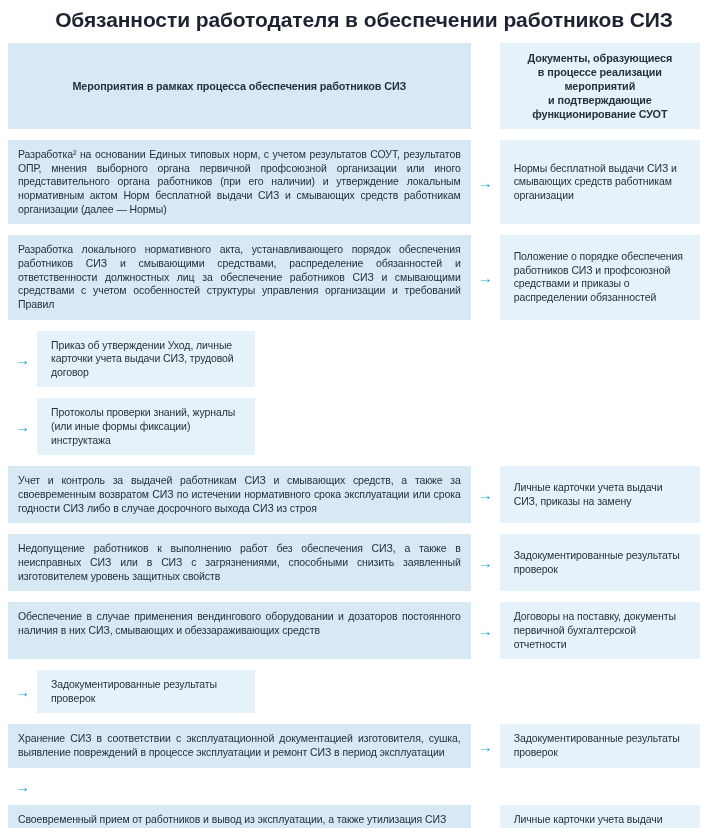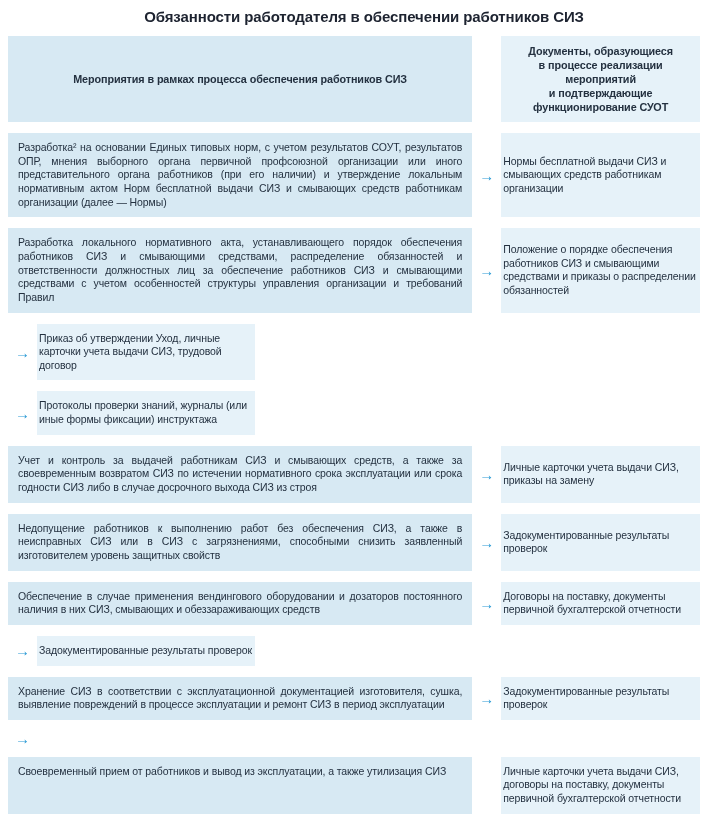--- a/index.html
+++ b/index.html
@@ -15,21 +15,21 @@
     width: 708px;
     height: 828px;
     background: #ffffff;
     overflow: hidden;
     font-family: "Liberation Sans", sans-serif;
     color: var(--text);
   }
   .page-title {
     text-align: center;
     font-weight: bold;
-    font-size: 15px;
+    font-size: 21px;
     padding-top: 8px;
     color: var(--title);
     letter-spacing: -0.1px;
     padding-left: 20px;
   }
   .obligations-table {
     margin: 11px 8px 0 8px;
   }
   .t-row {
     display: flex;
@@ -56,21 +56,21 @@
     flex: 0 0 29px;
   }
   .arrow-glyph {
     color: var(--arrow);
     font-size: 15px;
     line-height: 1;
   }
   .cell-right {
     width: 218px;
     background: var(--right-cell-bg);
-    padding: 8px 2px;
+    padding: 8px 14px;
     display: flex;
     align-items: center;
     text-align: left;
   }
   .t-row.header .cell-left {
     display: flex;
     align-items: center;
     justify-content: center;
     text-align: center;
     font-weight: bold;
@@ -106,21 +106,21 @@
         <span class="arrow-glyph">→</span>
       </div>
     <div class="cell cell-right">Нормы бесплатной выдачи СИЗ и смывающих средств работникам организации</div>
   </div>
 
   <div class="t-row">
     <div class="cell cell-left">Разработка локального нормативного акта, устанавливающего порядок обеспечения работников СИЗ и смывающими средствами, распределение обязанностей и ответственности должностных лиц за обеспечение работников СИЗ и смывающими средствами с учетом особенностей структуры управления организации и требований Правил</div>
     <div class="arrow-col">
         <span class="arrow-glyph">→</span>
       </div>
-    <div class="cell cell-right">Положение о порядке обеспечения работников СИЗ и смывающими средствами и приказы о распределении обязанностей</div>
+    <div class="cell cell-right">Положение о порядке обеспечения работников СИЗ и профсоюзной средствами и приказы о распределении обязанностей</div>
   </div>
 
   <div class="t-row">
     <div class="arrow-col">
         <span class="arrow-glyph">→</span>
       </div>
     <div class="cell cell-right">Приказ об утверждении Уход, личные карточки учета выдачи СИЗ, трудовой договор</div>
   </div>
 
   <div class="t-row">

